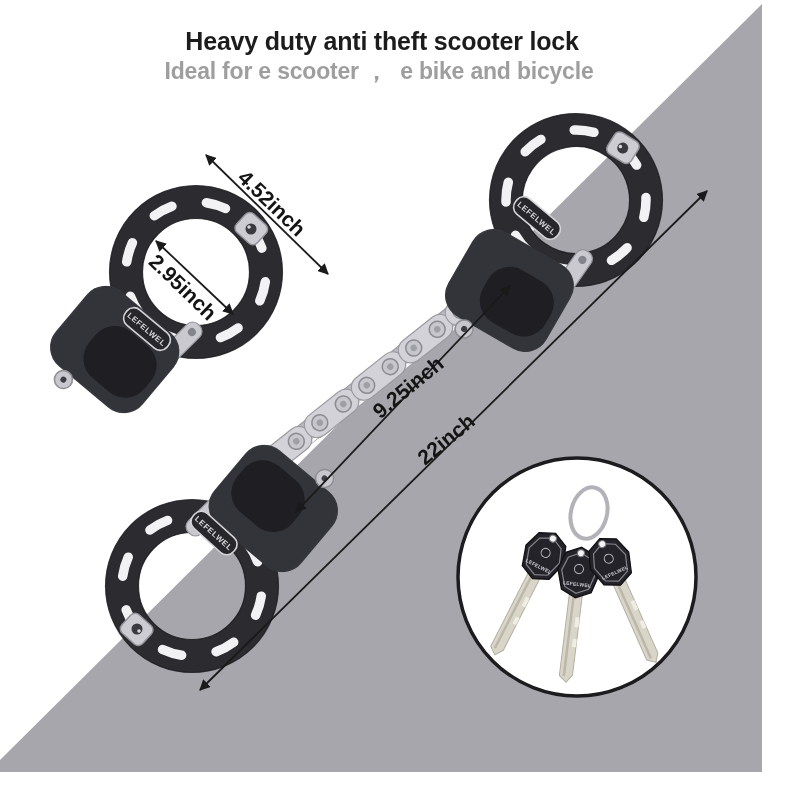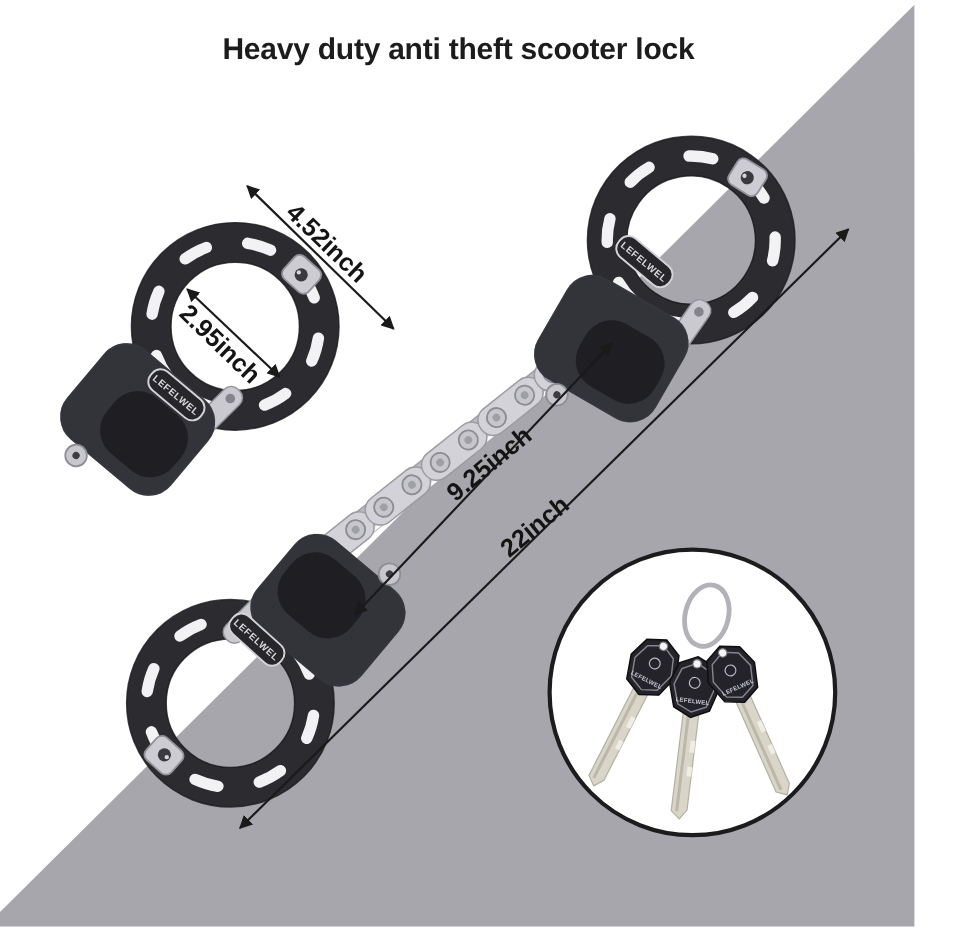--- a/index.html
+++ b/index.html
@@ -131,17 +131,18 @@
 
     <g stroke="#1a1a1a" stroke-width="1.8">
       <line x1="206" y1="155" x2="328" y2="274" marker-start="url(#arw)" marker-end="url(#arw)"></line>
       <line x1="156" y1="241" x2="233" y2="314" marker-start="url(#arw)" marker-end="url(#arw)"></line>
       <line x1="296" y1="512" x2="510" y2="286" marker-start="url(#arw)" marker-end="url(#arw)"></line>
       <line x1="200" y1="690" x2="707" y2="191" marker-start="url(#arw)" marker-end="url(#arw)"></line>
     </g>
   </svg>
 
   <div class="txt title">Heavy duty anti theft scooter lock</div>
+  <div class="txt subtitle">Ideal for e scooter ，  e bike and bicycle</div>
   <div class="txt dim outer">4.52inch</div>
   <div class="txt dim inner">2.95inch</div>
   <div class="txt dim chain">9.25inch</div>
   <div class="txt dim total">22inch</div>
 </div>
 
 </body></html>

